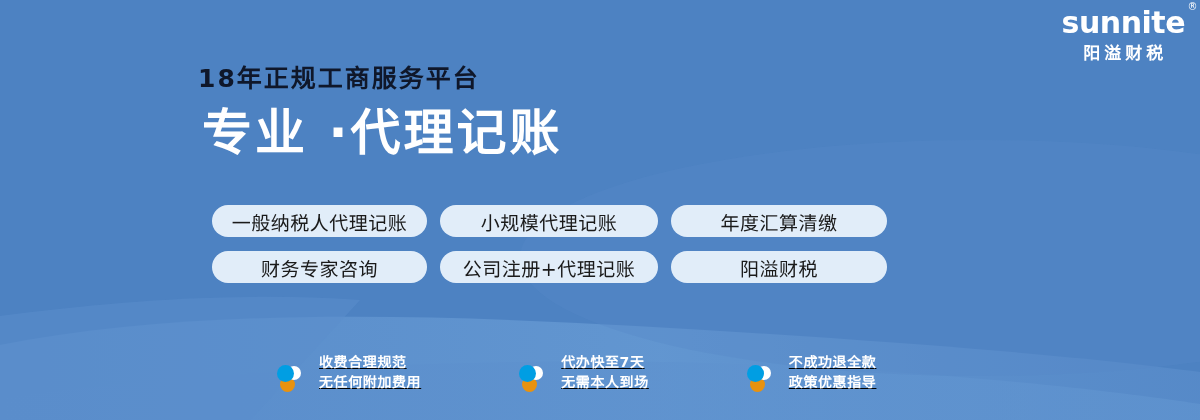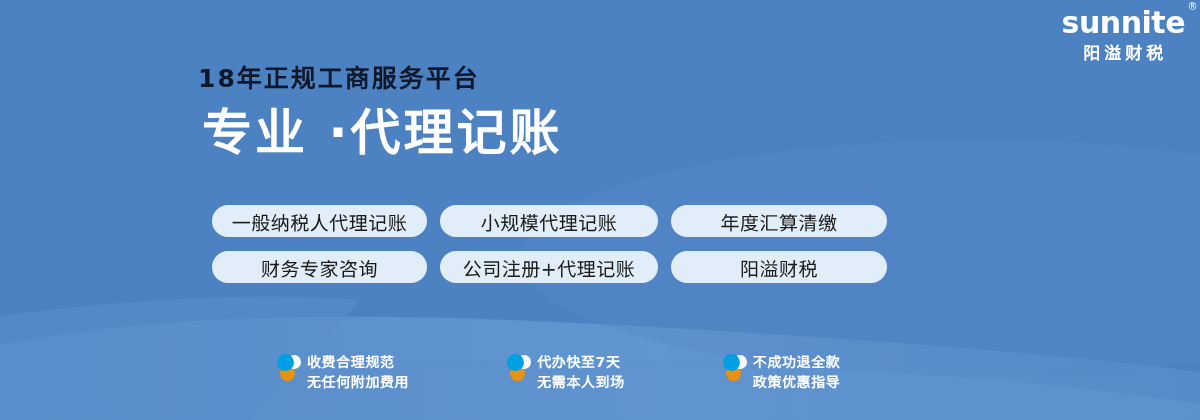--- a/index.html
+++ b/index.html
@@ -111,21 +111,21 @@
 
   
   .features {
     position: absolute;
     left: 277px;
     top: 352px;
     display: flex;
     gap: 98px;
     z-index: 5;
   }
-  .feature { display: flex; align-items: flex-start; gap: 4px; }
+  .feature { display: flex; align-items: flex-end; gap: 16px; text-decoration: underline; }
   .feature-icon {
     position: relative;
     width: 26px;
     height: 30px;
     flex: none;
   }
   .feature-icon .disc-orange {
     position: absolute;
     left: 3px;
     top: 14px;

